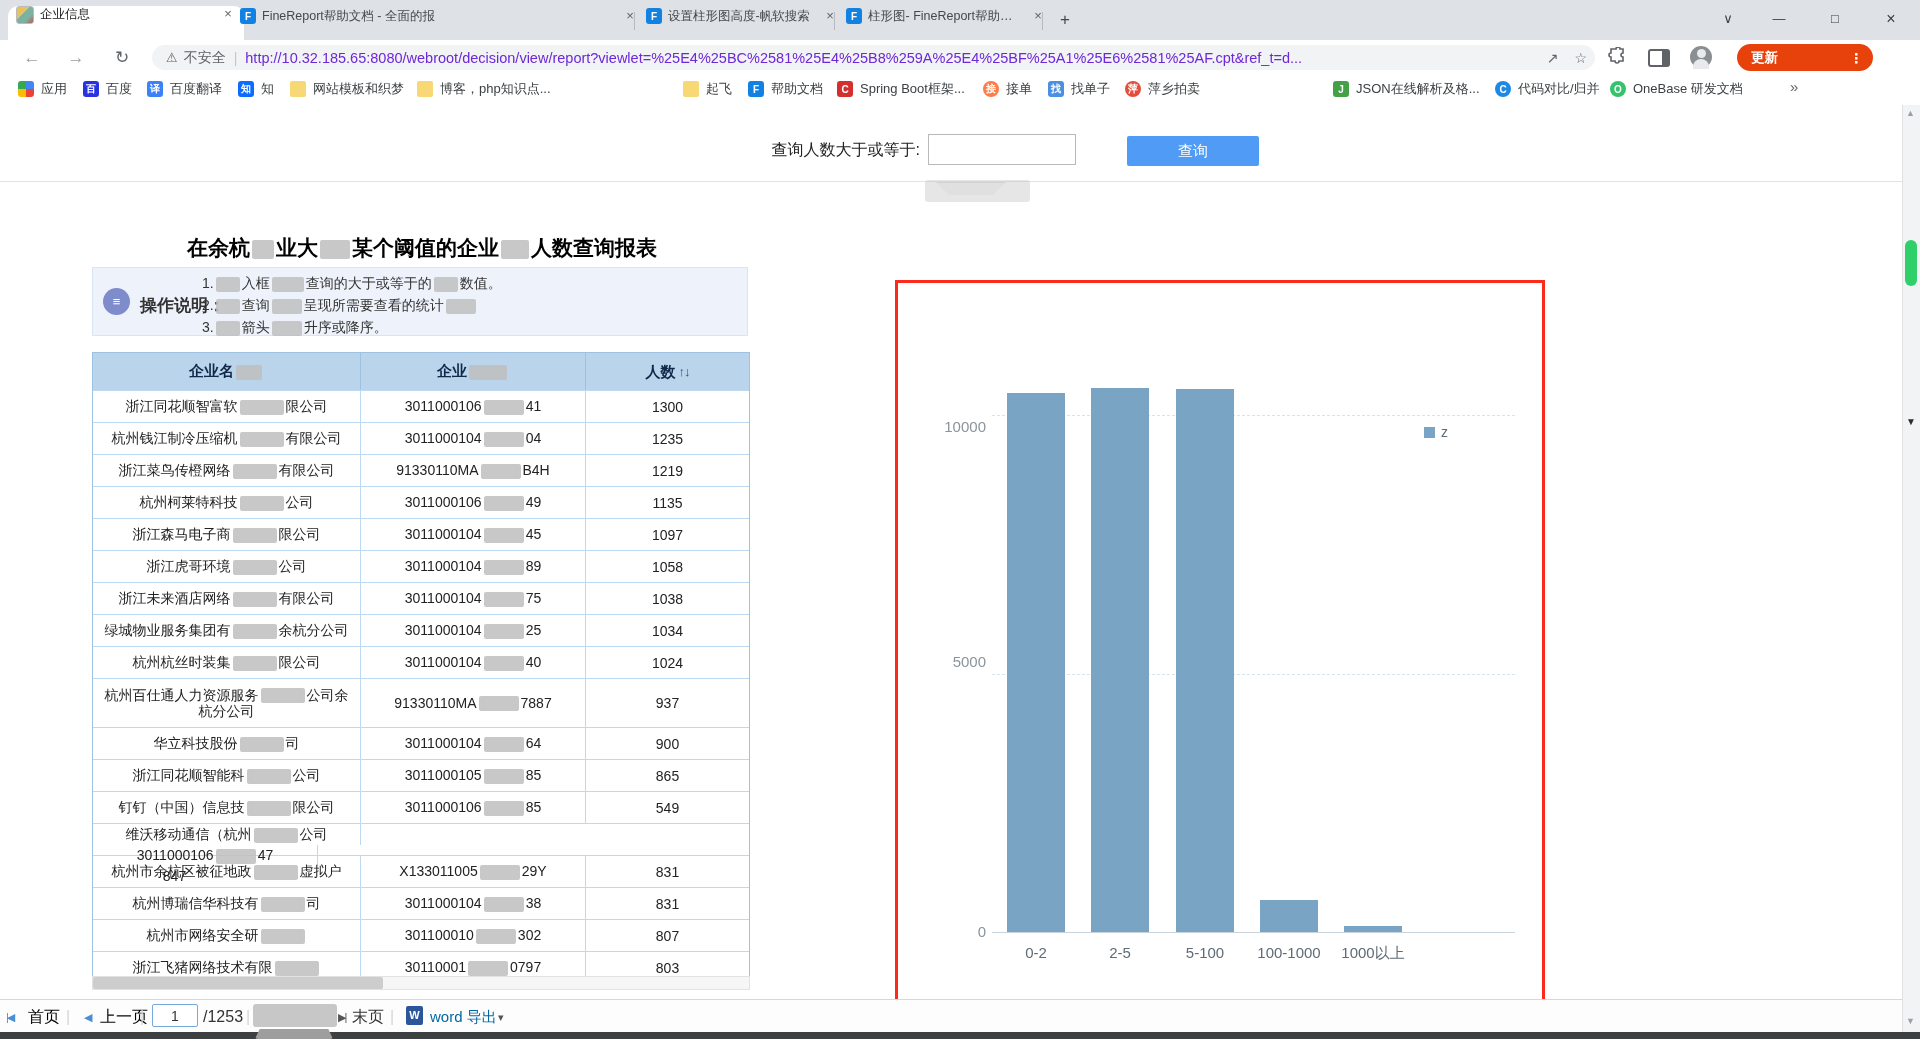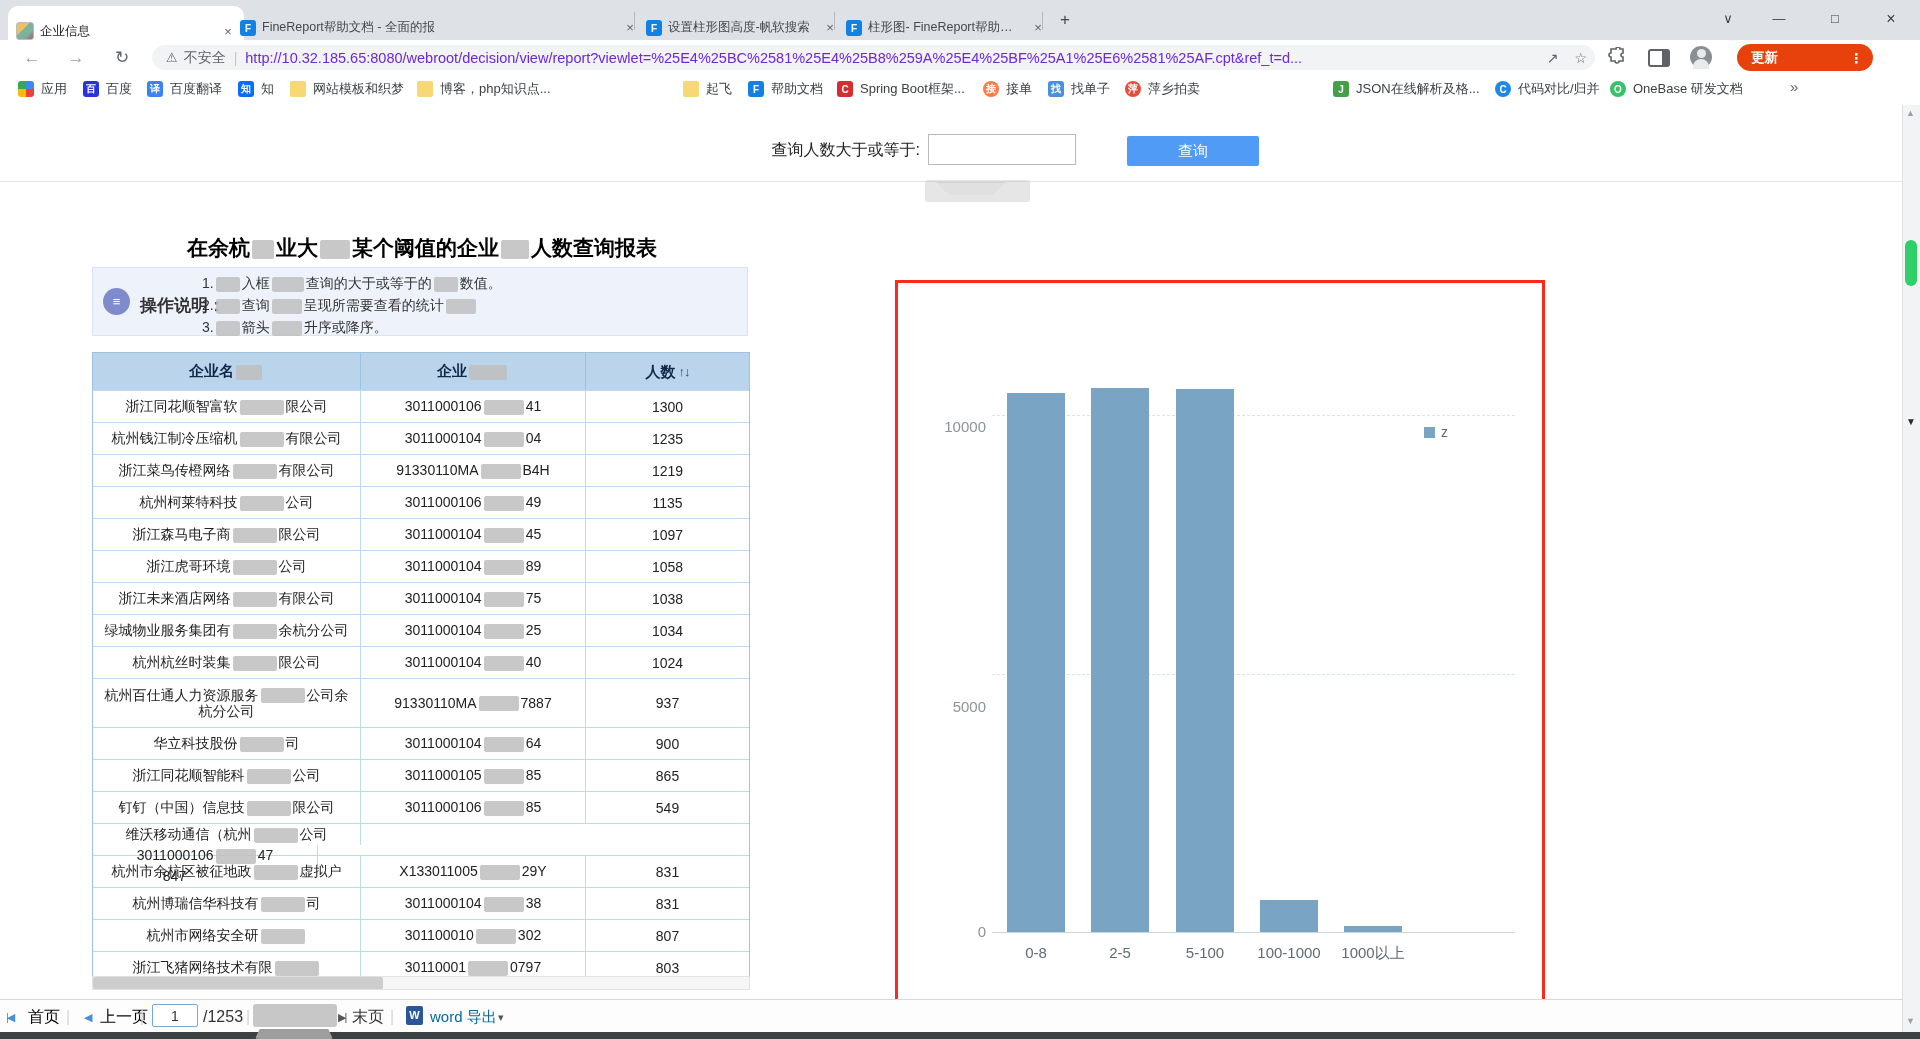--- a/index.html
+++ b/index.html
@@ -1,21 +1,21 @@
 <!DOCTYPE html>
 <html><head>
 <meta charset="utf-8">
 <style>
   html,body{margin:0;padding:0;background:#fff;}
   #screen{position:relative;width:1920px;height:1039px;overflow:hidden;
     font-family:"Liberation Sans","DejaVu Sans",sans-serif;background:#fff;}
   .abs{position:absolute;}
   
   .tabstrip{left:0;top:0;width:1920px;height:40px;background:#dee1e6;}
-  .tab{top:8px;height:28px;display:flex;align-items:flex-end;padding:0 8px;color:#45494d;font-size:12.5px;}
+  .tab{top:8px;height:28px;display:flex;align-items:flex-start;padding:0 8px;color:#45494d;font-size:12.5px;}
   .tab .ttl{white-space:nowrap;overflow:hidden;text-overflow:ellipsis;flex:1;margin:0 6px;}
   .tab.active{top:6px;height:34px;background:#fff;border-radius:10px 10px 0 0;color:#1b1c1e;}
   .tabdiv{top:12px;width:1px;height:18px;background:#b6bac0;}
   .tclose{width:16px;height:16px;border-radius:8px;text-align:center;line-height:15px;font-size:13px;color:#5f6368;flex:0 0 16px;}
   .favsq{width:16px;height:16px;border-radius:3px;flex:0 0 16px;display:flex;align-items:center;justify-content:center;color:#fff;font-size:10px;font-weight:bold;}
   .newtab{width:26px;height:26px;border-radius:13px;text-align:center;line-height:25px;font-size:17px;color:#45494d;}
   .winbtn{top:0;width:46px;height:38px;text-align:center;line-height:38px;font-size:13px;color:#3c4043;}
   .navbar{left:0;top:40px;width:1920px;height:33px;background:#fff;}
   .navicon{top:44px;font-size:17px;color:#5f6368;width:28px;height:28px;text-align:center;line-height:27px;}
   .navicon.dis{color:#9aa0a6;}
@@ -445,25 +445,25 @@
       </div>
   </div>
   <div class="abs hscroll"></div>
   <div class="abs hthumb"></div>
 
   <div class="abs redbox"></div>
   <div id="chart-holder">
       <div class="abs axisline" style="left: 992px; top: 932px; width: 523px;"></div>
       <div class="abs ytick" style="left: 926px; top: 923px;">0</div>
       <div class="abs gridline" style="left: 992px; top: 673.5px; width: 523px;"></div>
-      <div class="abs ytick" style="left: 926px; top: 698px;">5000</div>
+      <div class="abs ytick" style="left: 926px; top: 653px;">5000</div>
       <div class="abs gridline" style="left: 992px; top: 415px; width: 523px;"></div>
       <div class="abs ytick" style="left: 926px; top: 418px;">10000</div>
       <div class="abs bar" style="left: 1007px; top: 393px; width: 58px; height: 539px; background: rgb(122, 164, 196);"></div>
-      <div class="abs xlab" style="left: 986px; top: 944px;">0-8</div>
+      <div class="abs xlab" style="left: 986px; top: 944px;">0-2</div>
       <div class="abs bar" style="left: 1091px; top: 388px; width: 58px; height: 544px; background: rgb(122, 164, 196);"></div>
       <div class="abs xlab" style="left: 1070px; top: 944px;">2-5</div>
       <div class="abs bar" style="left: 1176px; top: 389px; width: 58px; height: 543px; background: rgb(122, 164, 196);"></div>
       <div class="abs xlab" style="left: 1155px; top: 944px;">5-100</div>
       <div class="abs bar" style="left: 1260px; top: 900px; width: 58px; height: 32px; background: rgb(122, 164, 196);"></div>
       <div class="abs xlab" style="left: 1239px; top: 944px;">100-1000</div>
       <div class="abs bar" style="left: 1344px; top: 926px; width: 58px; height: 6px; background: rgb(122, 164, 196);"></div>
       <div class="abs xlab" style="left: 1323px; top: 944px;">1000以上</div>
       <div class="abs legend" style="left: 1424px; top: 424px;">
         <span class="legsq" style="background: rgb(122, 164, 196);"></span>

